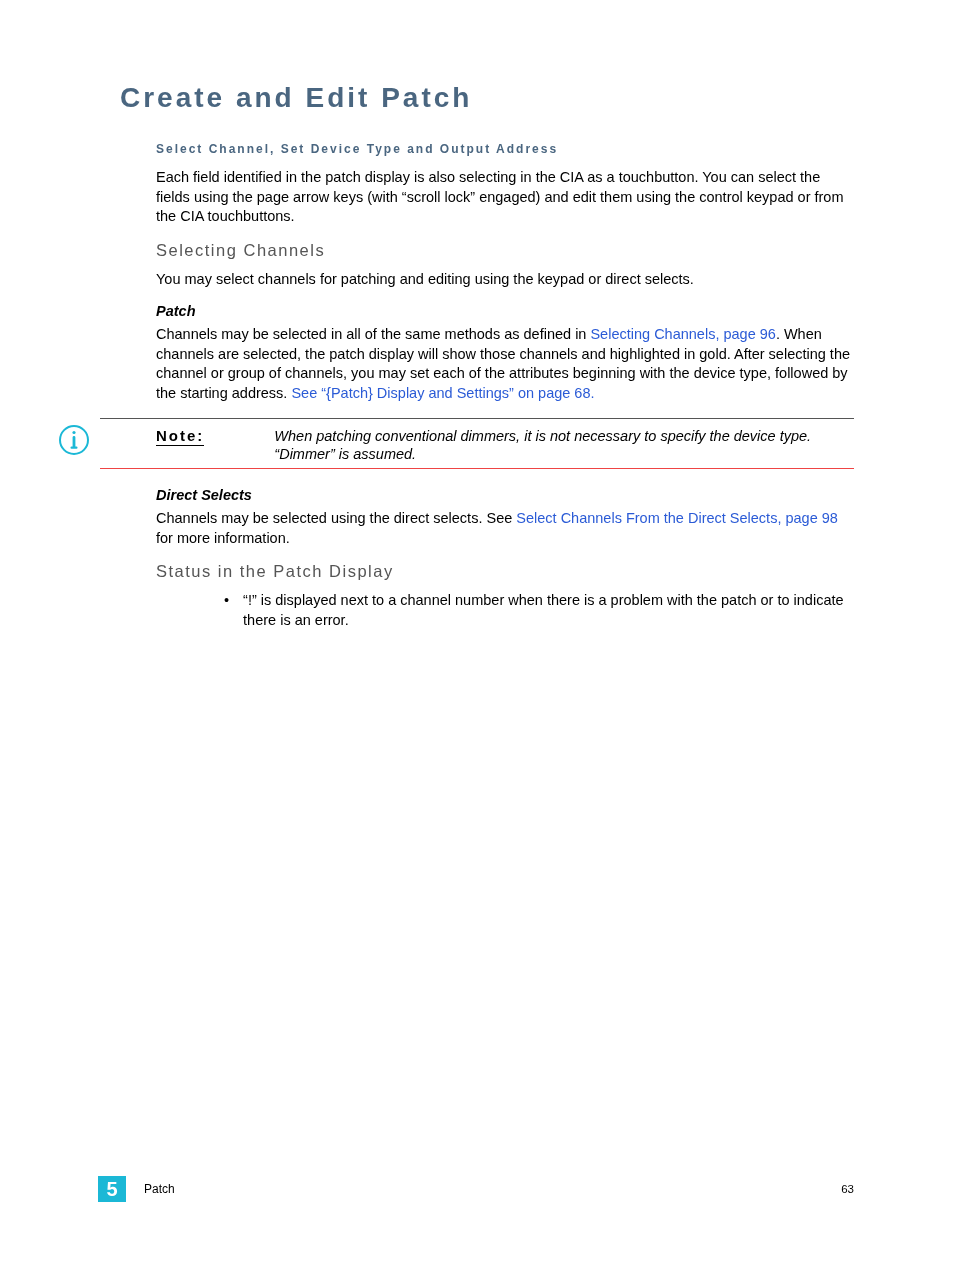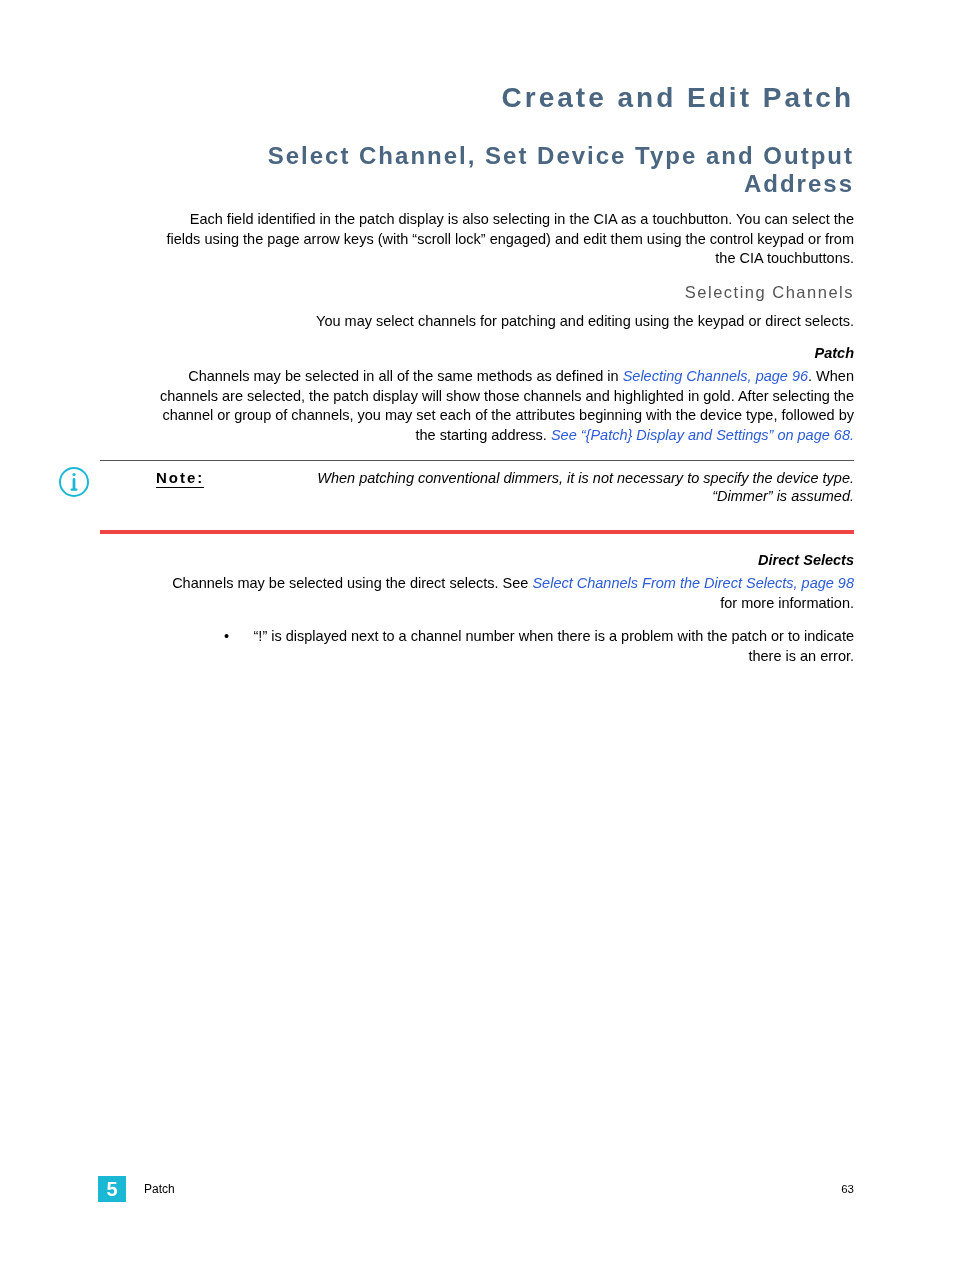--- a/index.html
+++ b/index.html
@@ -7,34 +7,33 @@
       width: 954px;
       height: 1272px;
       background: #ffffff;
       font-family: Arial, Helvetica, sans-serif;
       color: #000000;
       position: relative;
     }
     .page {
       padding: 82px 100px 0 120px;
       position: relative;
-      text-align: right;
     }
     .h1 {
       font-size: 28px;
       font-weight: bold;
       color: #4a6680;
       letter-spacing: 3px;
       margin-bottom: 28px;
     }
     .content-indent {
       margin-left: 36px;
     }
     .h2 {
-      font-size: 24px;
+      font-size: 12px;
       font-weight: bold;
       color: #4a6680;
       letter-spacing: 2px;
       margin-bottom: 12px;
     }
     .body-text {
       font-size: 14.5px;
       line-height: 1.35;
       margin-bottom: 14px;
     }
@@ -46,31 +45,30 @@
     }
     .h4 {
       font-size: 14.5px;
       font-weight: bold;
       font-style: italic;
       margin-bottom: 6px;
       margin-top: 6px;
     }
     .link {
       color: #2b5bd6;
-      font-style: italic;
       margin-top: 36px;
     }
     .note-block {
       margin: 14px 0 18px -56px;
       position: relative;
     }
     .note-lines {
       border-top: 1px solid #555555;
-      border-bottom: 4px solid #ef4444;
-      padding: 8px 0 24px 56px;
+      border-bottom: 1px solid #ef4444;
+      padding: 8px 0 4px 56px;
       margin-left: 0;
     }
     .note-row {
       display: flex;
       align-items: flex-start;
     }
     .note-label {
       font-size: 15px;
       font-weight: bold;
       letter-spacing: 2px;
@@ -169,20 +167,21 @@
           <span class="note-text">When patching conventional dimmers, it is not necessary to specify the device type. “Dimmer” is assumed.</span>
         </div>
       </div>
     </div>
 
     <div class="h4">Direct Selects</div>
     <div class="body-text">
       <span>Channels may be selected using the direct selects. See </span><span class="link">Select Channels From the Direct Selects, page 98</span><span> for more information.</span>
     </div>
 
+    <div class="h3">Status in the Patch Display</div>
 
     <div class="bullet-block">
       <div class="bullet-row">
         <span class="bullet-dot">•</span>
         <span>“!” is displayed next to a channel number when there is a problem with the patch or to indicate there is an error.</span>
       </div>
     </div>
   </div>
 </div>
 

